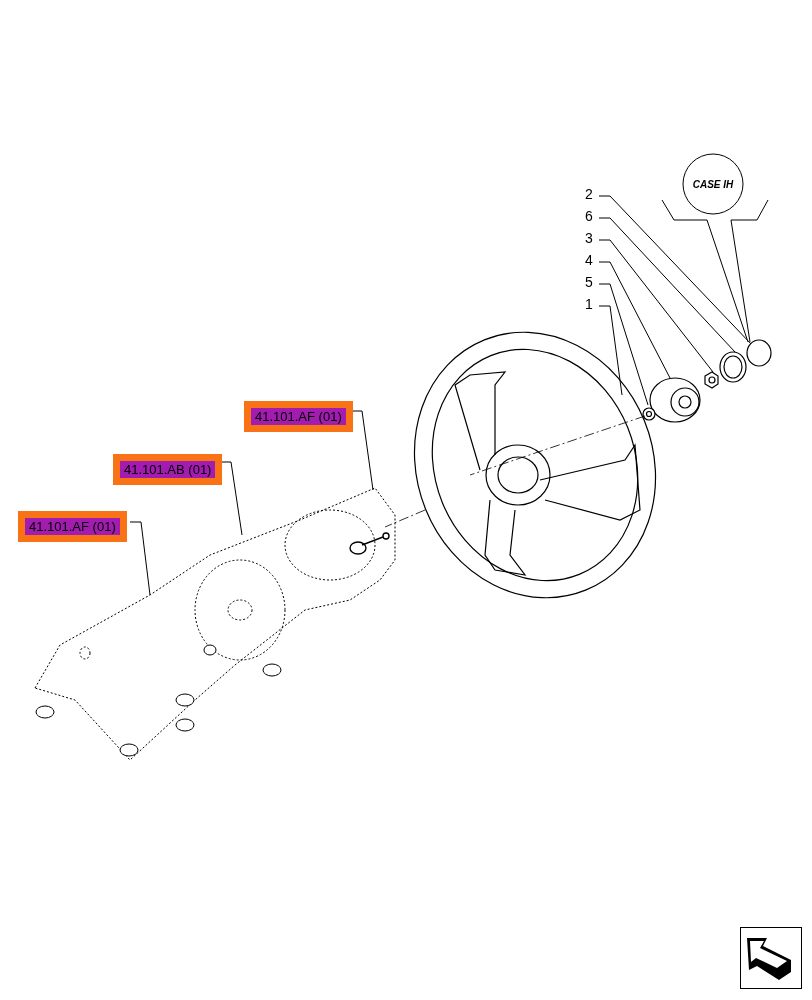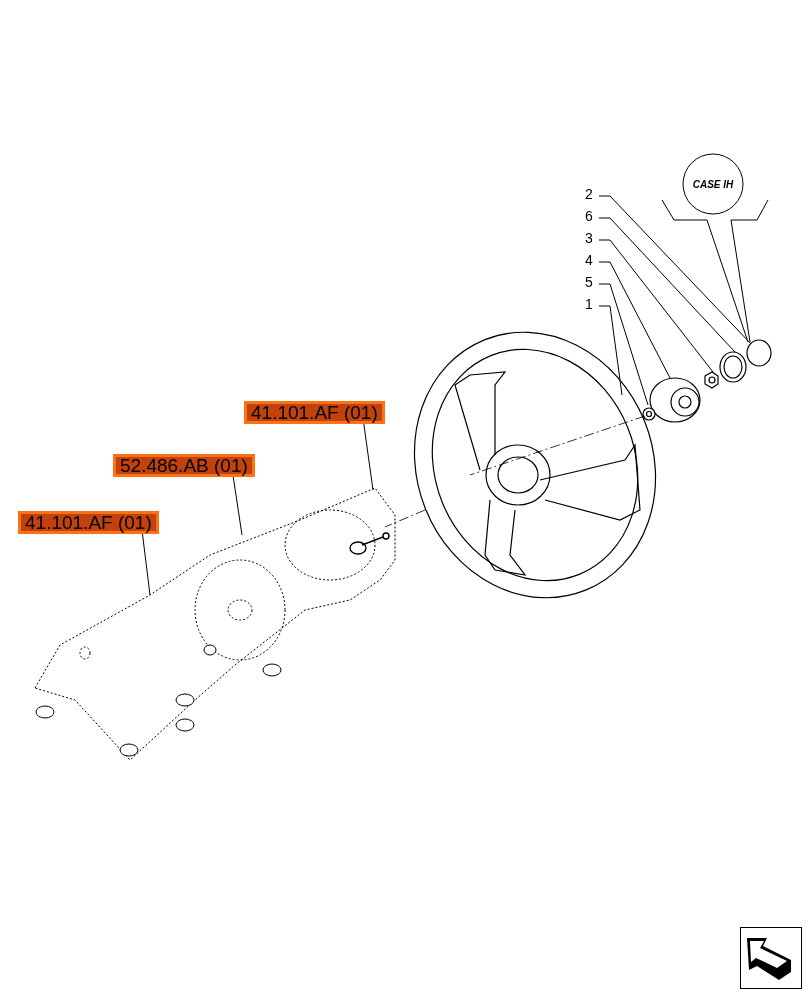--- a/index.html
+++ b/index.html
@@ -1,21 +1,21 @@
 <!DOCTYPE html>
 <html><head>
 <meta charset="utf-8">
 <style>
   html, body { margin: 0; padding: 0; background: #ffffff; }
   body { width: 812px; height: 1000px; position: relative; overflow: hidden;
          font-family: "Liberation Sans", sans-serif; color: #000; }
   svg.drawing { position: absolute; left: 0; top: 0; }
   .callout-num { position: absolute; font-size: 14px; line-height: 14px; }
-  .ref-box { position: absolute; border: 3px solid #f97316; background: #c2410c;
-             font-size: 19px; line-height: 15px; padding: 1px 4px; white-space: nowrap; }
+  .ref-box { position: absolute; border: 7px solid #f97316; background: #a21caf;
+             font-size: 13px; line-height: 15px; padding: 1px 4px; white-space: nowrap; }
   .logo-text { font-family: "Liberation Sans", sans-serif; font-style: italic; font-weight: bold; }
   .nav-btn { position: absolute; left: 740px; top: 927px; width: 62px; height: 62px;
              border: 1px solid #000; background: #fff; box-sizing: border-box; cursor: pointer; }
 </style>
 </head>
 <body>
 
 <svg class="drawing" width="812" height="1000" viewBox="0 0 812 1000">
 
   <g fill="none" stroke="#000" stroke-width="1">
@@ -89,21 +89,21 @@
 </svg>
 
 <div class="callout-num" style="left:585px; top:187px;">2</div>
 <div class="callout-num" style="left:585px; top:209px;">6</div>
 <div class="callout-num" style="left:585px; top:231px;">3</div>
 <div class="callout-num" style="left:585px; top:253px;">4</div>
 <div class="callout-num" style="left:585px; top:275px;">5</div>
 <div class="callout-num" style="left:585px; top:297px;">1</div>
 
 <div class="ref-box" style="left:244px; top:401px;">41.101.AF (01)</div>
-<div class="ref-box" style="left:113px; top:454px;">52.486.AB (01)</div>
+<div class="ref-box" style="left:113px; top:454px;">41.101.AB (01)</div>
 <div class="ref-box" style="left:18px; top:511px;">41.101.AF (01)</div>
 
 <div class="nav-btn">
   <svg width="60" height="60" viewBox="0 0 60 60">
     <polygon points="6,10 26,10 22,18 50,32 50,44 38,52 16,38 8,42" fill="#000"></polygon>
     <polygon points="9,13 23,13 19,20 46,33 36,40 15,30 10,34" fill="#fff"></polygon>
   </svg>
 </div>
 
 </body></html>

